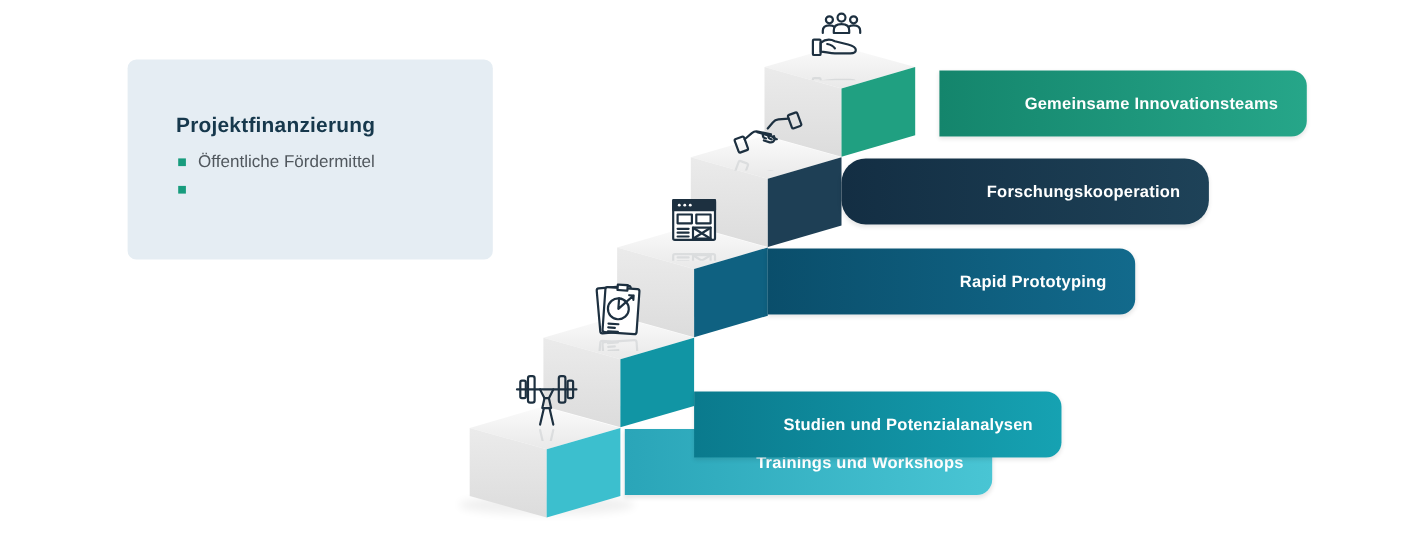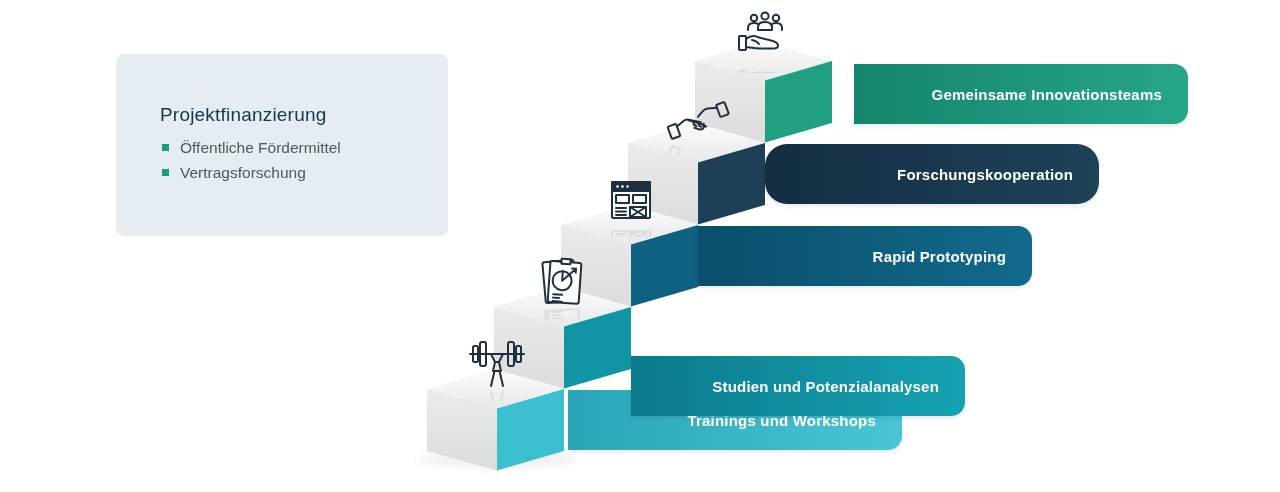--- a/index.html
+++ b/index.html
@@ -6,21 +6,21 @@
   .canvas {
     position:relative; width:1280px; height:492px; background:#ffffff;
     font-family:"Liberation Sans", sans-serif; overflow:hidden;
   }
   
   .card {
     position:absolute; left:116px; top:54px; width:332px; height:182px;
     background:var(--card-bg); border-radius:8px; box-sizing:border-box;
     padding:50px 18px 0 44px;
   }
-  .card-title { font-size:19px; font-weight:normal; color:var(--card-title); letter-spacing:.2px; }
+  .card-title { font-size:19px; font-weight:bold; color:var(--card-title); letter-spacing:.2px; }
   .card-list { list-style:none; margin:9px 0 0 0; padding:0; }
   .card-list li { display:flex; align-items:flex-start; font-size:15.5px; color:var(--card-text); line-height:25px; }
   .bullet { width:7px; height:7px; background:var(--accent); margin:9px 11px 0 2px; flex:none; }
   
   #stairs-svg { position:absolute; left:0; top:0; }
   
   .banner {
     position:absolute; width:334px; height:60px;
     border-radius:0 14px 14px 0;
     display:flex; align-items:center; justify-content:flex-end;
@@ -44,21 +44,20 @@
 
   <div class="card">
     <div class="card-title">Projektfinanzierung</div>
     <ul class="card-list" id="card-list">
         <li>
           <span class="bullet"></span>
           <span>Öffentliche Fördermittel</span>
         </li>
         <li>
           <span class="bullet"></span>
-          <span>Vertragsforschung</span>
         </li>
       </ul>
   </div>
 
   <svg id="stairs-svg" width="1280" height="492" viewBox="0 0 1280 492">
     <defs>
       <linearGradient id="topGrad" x1="0" y1="0" x2="0" y2="1">
         <stop offset="0" stop-color="#fbfbfb"></stop>
           <stop offset="1" stop-color="#e9e9e9"></stop>
       </linearGradient>

